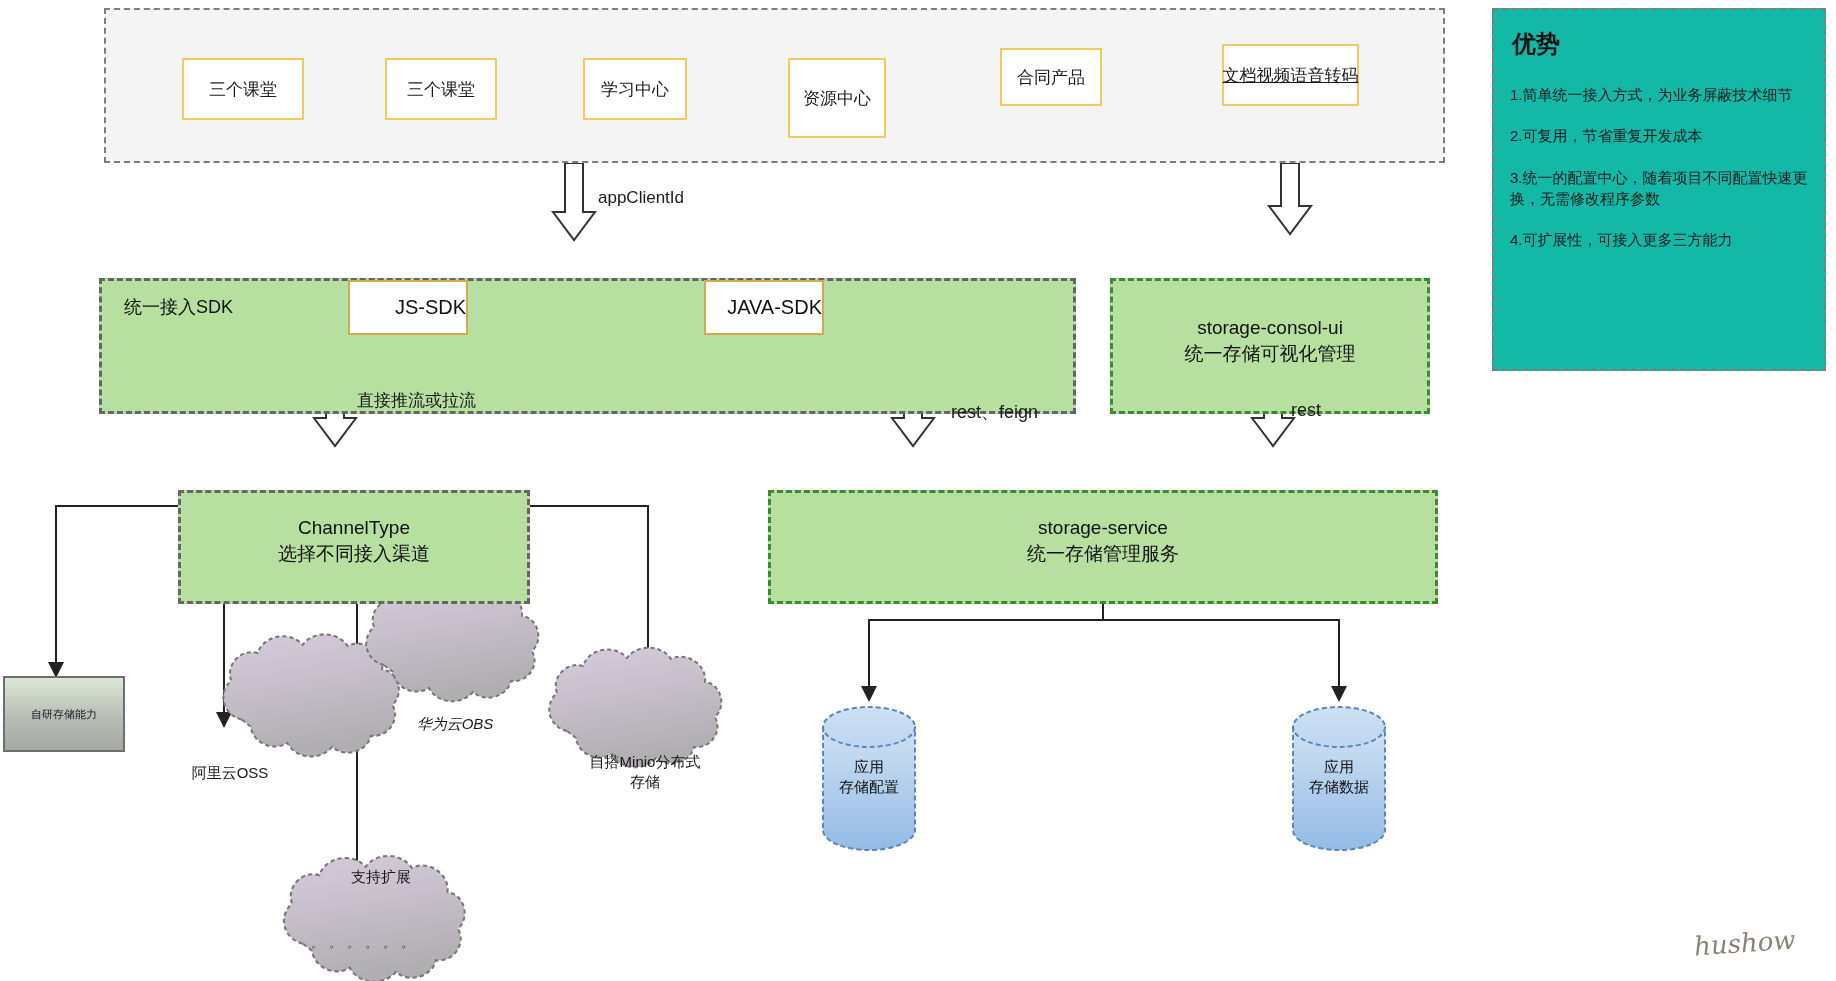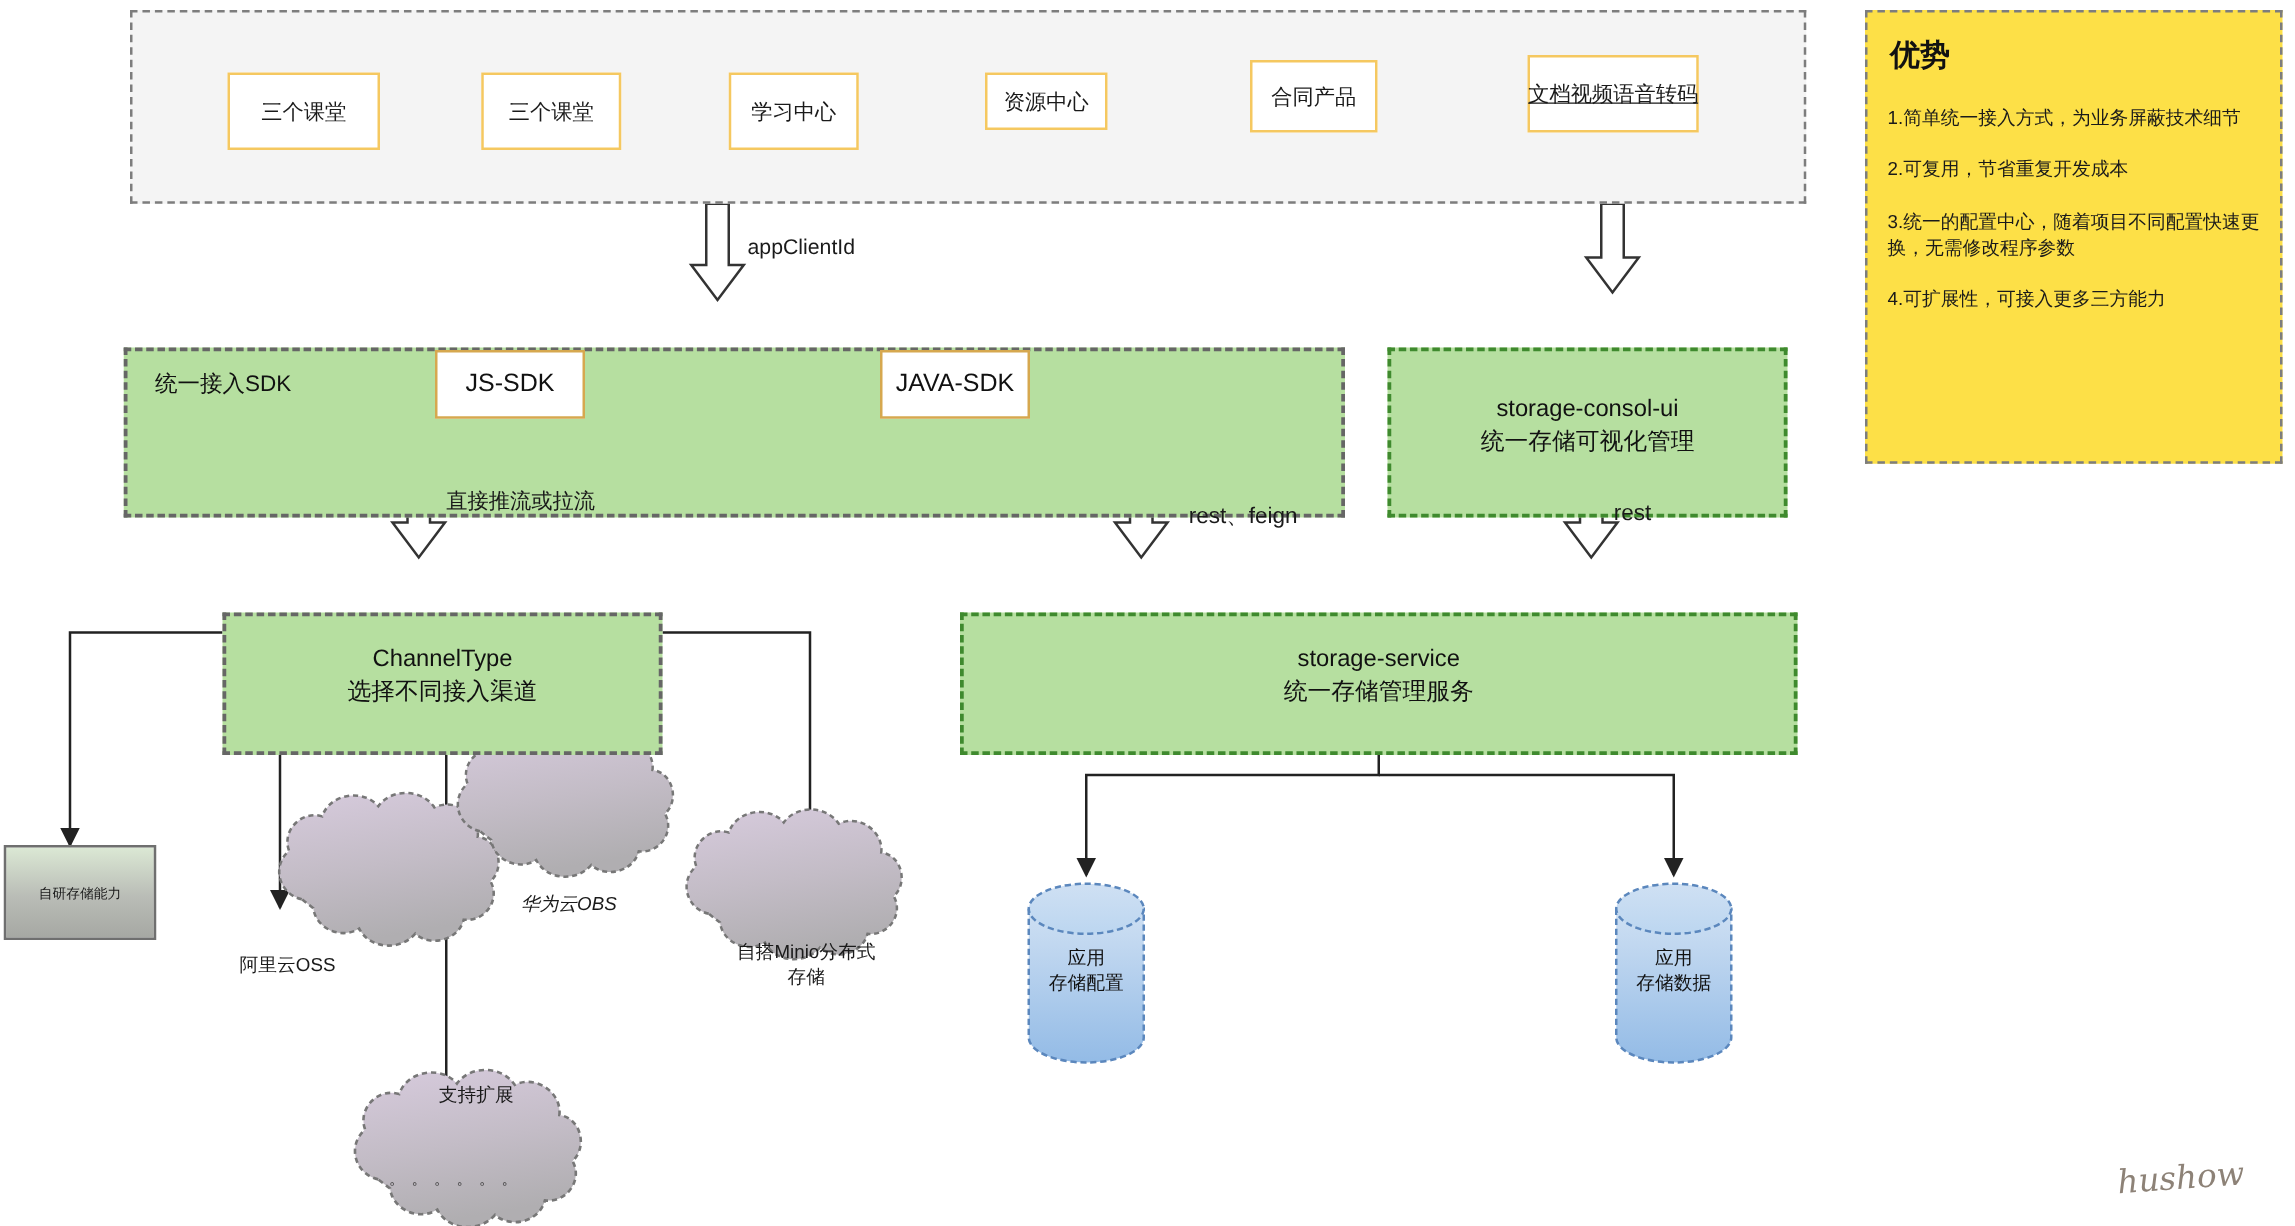--- a/index.html
+++ b/index.html
@@ -51,28 +51,28 @@
     color: #111111;
   }
 
   .sdk-label {
     position: absolute; left: 22px; top: 14px;
     font-size: 18px; color: #111111; white-space: nowrap;
   }
   .sdk-inner {
     background: #ffffff;
     border: 2px solid #d6a84f;
-    display: flex; align-items: center; justify-content: center;
+    display: flex; align-items: center; justify-content: flex-end;
     font-size: 20px; color: #111111;
   }
 
   
   .adv-panel {
     left: 1492px; top: 8px; width: 334px; height: 363px;
-    background: #fde047;
+    background: #14b8a6;
     border: 2px dashed #7d7d7d;
     padding: 18px 16px 10px 16px;
   }
   .adv-title {
     font-size: 24px; font-weight: bold; color: #111111;
     margin: 0 0 24px 2px;
   }
   .adv-item {
     font-size: 15px; color: #1a1a1a;
     line-height: 1.42;
@@ -242,21 +242,21 @@
 
   <div class="abs consumer-box" style="left:182px; top:58px; width:122px; height:62px;">
     <span>三个课堂</span>
   </div>
   <div class="abs consumer-box" style="left:385px; top:58px; width:112px; height:62px;">
     <span>三个课堂</span>
   </div>
   <div class="abs consumer-box" style="left:583px; top:58px; width:104px; height:62px;">
     <span>学习中心</span>
   </div>
-  <div class="abs consumer-box" style="left:788px; top:58px; width:98px; height:46px;">
+  <div class="abs consumer-box" style="left:788px; top:58px; width:98px; height:80px;">
     <span>资源中心</span>
   </div>
   <div class="abs consumer-box" style="left:1000px; top:48px; width:102px; height:58px;">
     <span>合同产品</span>
   </div>
   <div class="abs consumer-box" style="left:1222px; top:44px; width:137px; height:62px;text-decoration:underline;">
     <span>文档视频语音转码</span>
   </div>
 
   <div class="abs green-block" style="left:99px; top:234px; width:977px; height:136px;">

